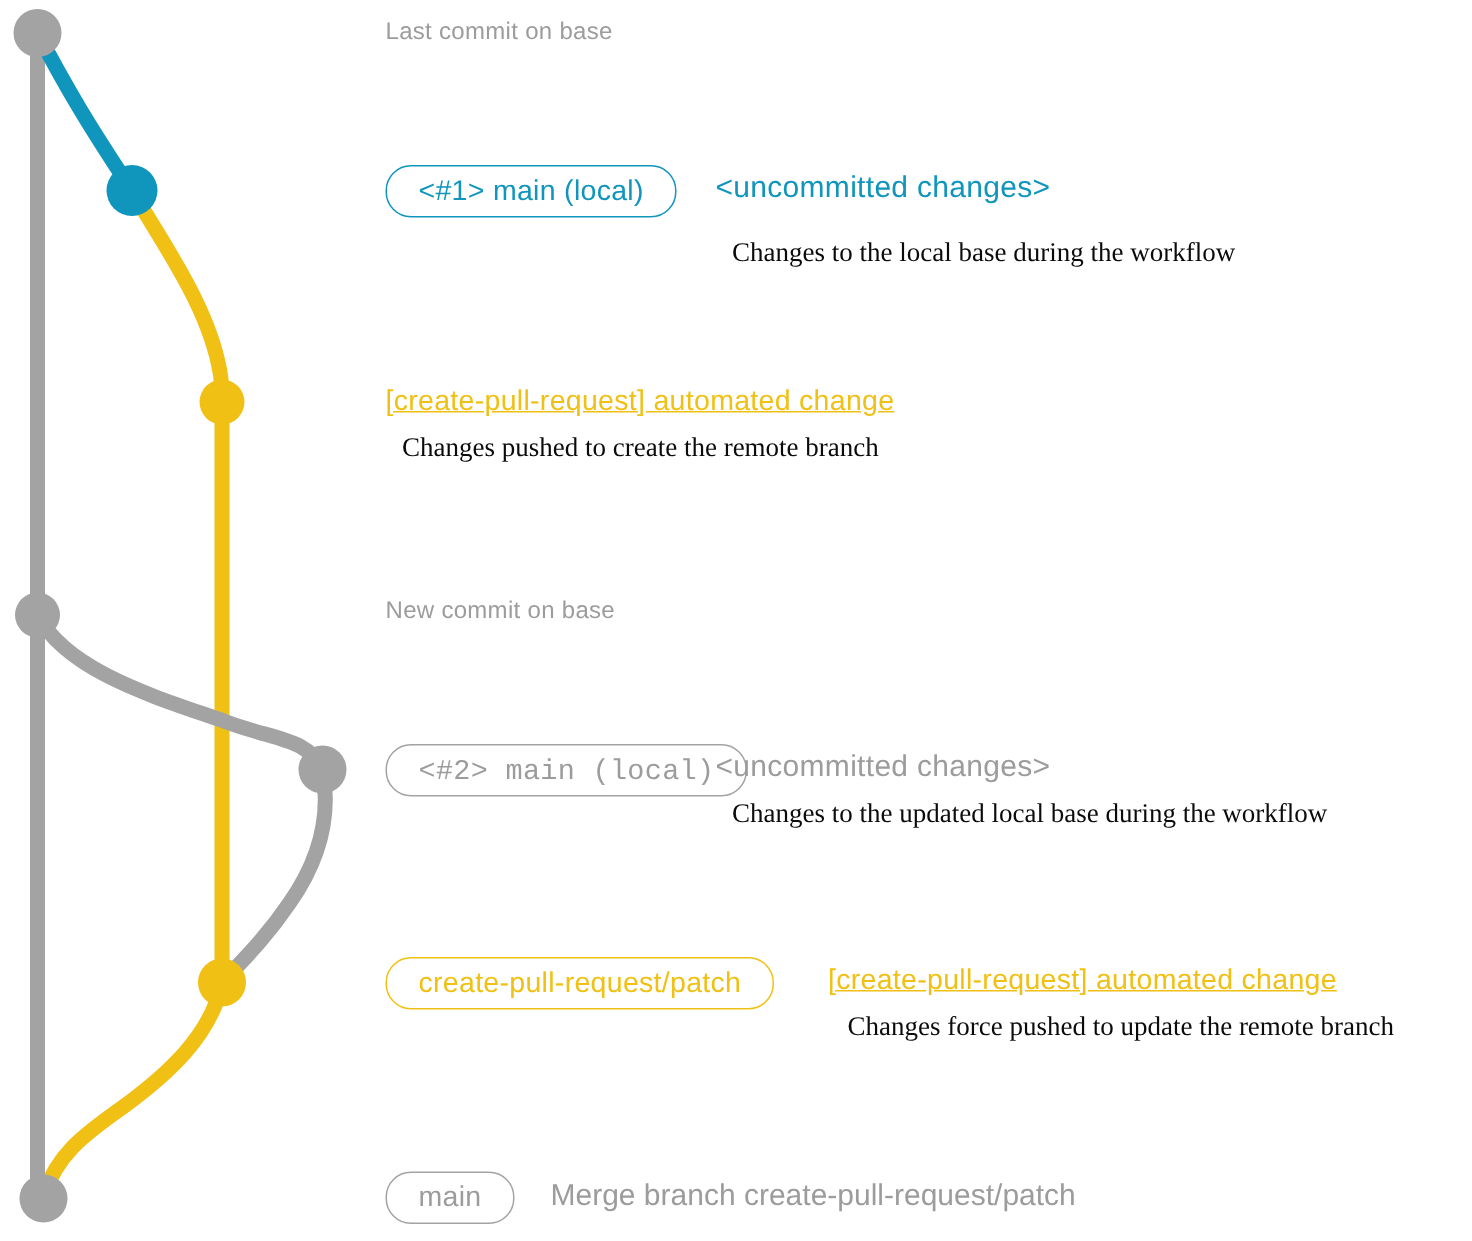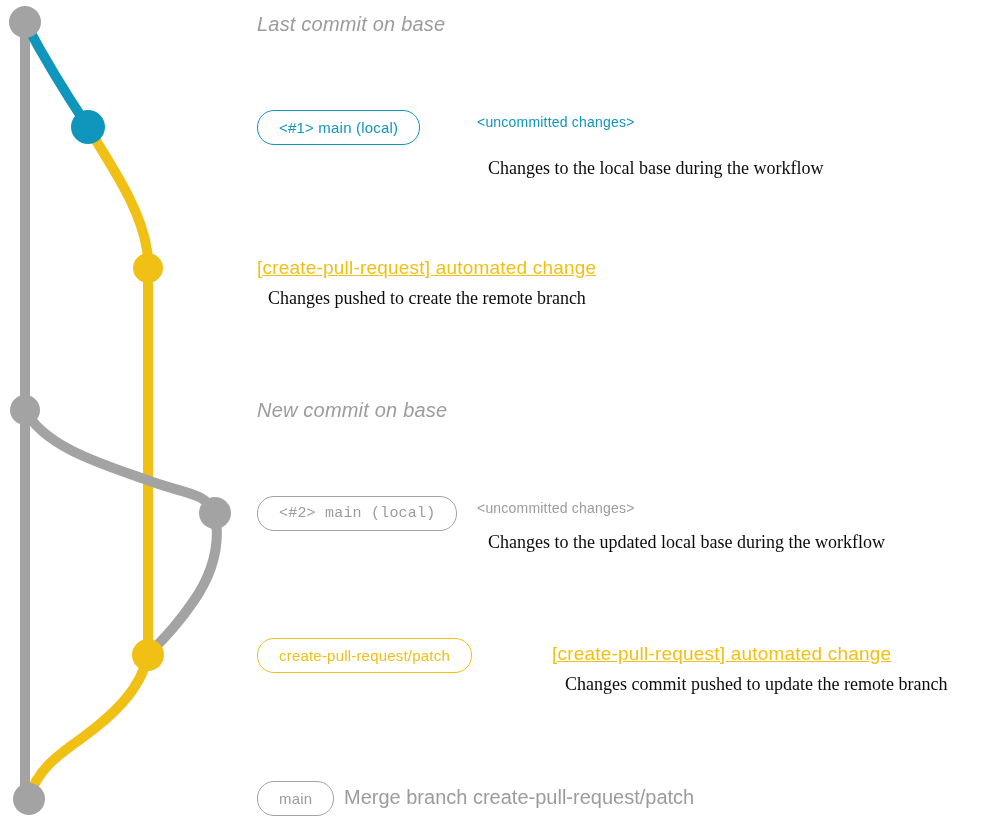--- a/index.html
+++ b/index.html
@@ -6,36 +6,35 @@
   #canvas{
     position:relative;
     width:981px;height:827px;
     background:#ffffff;
     font-family:"Liberation Sans", sans-serif;
     overflow:hidden;
   }
   #graph-svg{position:absolute;left:0;top:0;}
   .abs{position:absolute;white-space:nowrap;}
   .section-title{
-    font-size:20px;
+    font-size:16px;
     color:var(--gray_text);
     letter-spacing:.2px;
-    font-style:italic;
   }
   .badge{
     display:inline-flex;align-items:center;justify-content:center;
     height:35px;padding:0 21px;
     border:1.5px solid;border-radius:17px;
-    font-size:15px;letter-spacing:.2px;
+    font-size:19px;letter-spacing:.2px;
     box-sizing:border-box;background:#ffffff;
   }
   .badge.blue{color:var(--blue);border-color:var(--blue);}
   .badge.gray{color:var(--gray_text);border-color:var(--gray);}
   .badge.yellow{color:var(--yellow);border-color:var(--yellow);}
-  .status{font-size:14px;letter-spacing:.2px;}
+  .status{font-size:20px;letter-spacing:.2px;}
   .status.blue{color:var(--blue);}
   .status.gray{color:var(--gray_text);}
   .heading-yellow{font-size:19px;color:var(--yellow);letter-spacing:.2px;text-decoration:underline;}
   .caption{
     font-family:"Liberation Serif", serif;
     font-size:18px;color:var(--caption);
   }
   .merge-text{font-size:20px;color:var(--gray_text);}
 </style>
 </head>
@@ -74,18 +73,18 @@
   <div class="abs caption" style="left:268px;top:288px;">Changes pushed to create the remote branch</div>
 
   <div class="abs section-title" style="left:257px;top:399px;">New commit on base</div>
 
   <div class="abs badge gray" style="left:257px;top:496px;font-family:Liberation Mono, monospace;">&lt;#2&gt; main (local)</div>
   <div class="abs status gray" style="left:477px;top:500px;">&lt;uncommitted changes&gt;</div>
   <div class="abs caption" style="left:488px;top:532px;">Changes to the updated local base during the workflow</div>
 
   <div class="abs badge yellow" style="left:257px;top:638px;">create-pull-request/patch</div>
   <div class="abs heading-yellow" style="left:552px;top:643px;">[create-pull-request] automated change</div>
-  <div class="abs caption" style="left:565px;top:674px;">Changes commit pushed to update the remote branch</div>
+  <div class="abs caption" style="left:565px;top:674px;">Changes force pushed to update the remote branch</div>
 
   <div class="abs badge gray" style="left:257px;top:781px;text-align:center;">main</div>
-  <div class="abs merge-text" style="left:344px;top:786px;">Merge branch create-pull-request/patch</div>
+  <div class="abs merge-text" style="left:344px;top:786px;padding-left:23px;">Merge branch create-pull-request/patch</div>
 
 </div>
 
 </body></html>

